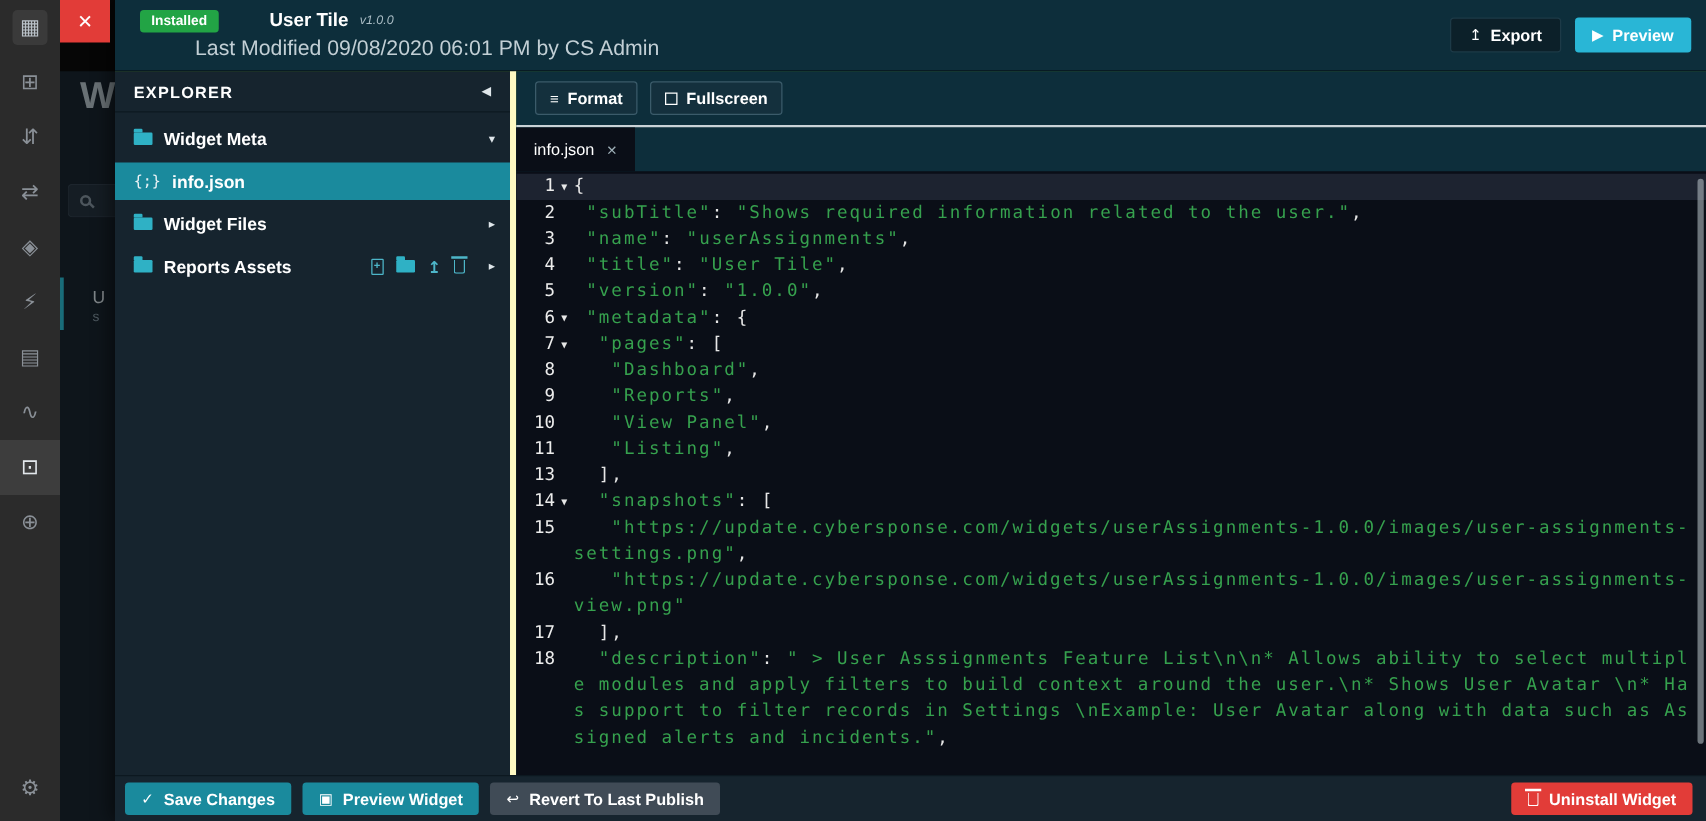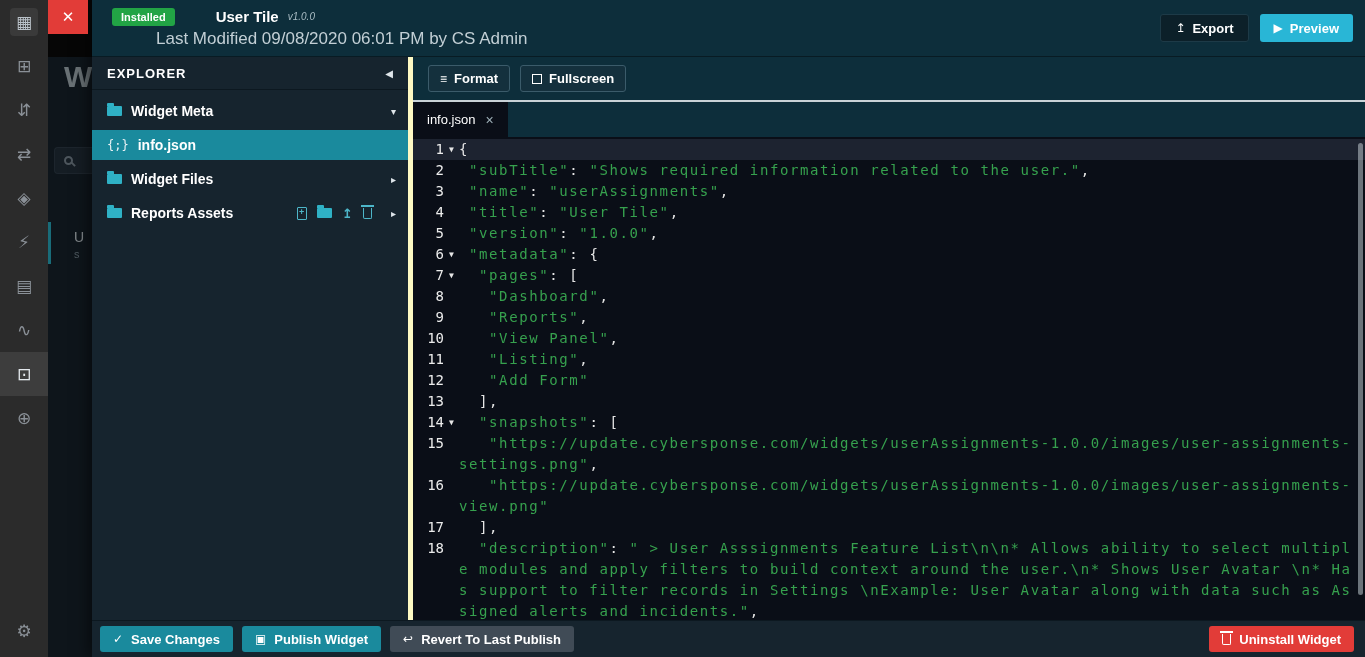--- a/index.html
+++ b/index.html
@@ -330,27 +330,20 @@
             </div>
             <div class="line">
               <span class="gutter">
                 <span class="num">11</span>
                 <span class="fold"></span>
               </span>
               <span class="content"><span class="pu">   </span><span class="st">"Listing"</span><span class="pu">,</span></span>
             </div>
             <div class="line">
               <span class="gutter">
-                <span class="num">12</span>
-                <span class="fold"></span>
-              </span>
-              <span class="content"><span class="pu">   </span><span class="st">"Add Form"</span></span>
-            </div>
-            <div class="line">
-              <span class="gutter">
                 <span class="num">13</span>
                 <span class="fold"></span>
               </span>
               <span class="content"><span class="pu">  ],</span></span>
             </div>
             <div class="line">
               <span class="gutter">
                 <span class="num">14</span>
                 <span class="fold">▼</span>
               </span>
@@ -390,21 +383,21 @@
     </div>
   </div>
 
   <div class="m-footer">
     <button class="fbtn fbtn-teal">
       <span class="ic">✓</span>
       <span>Save Changes</span>
     </button>
     <button class="fbtn fbtn-teal">
       <span class="ic">▣</span>
-      <span>Publish Widget</span>
+      <span>Preview Widget</span>
     </button>
     <button class="fbtn fbtn-gray">
       <span class="ic">↩</span>
       <span>Revert To Last Publish</span>
     </button>
     <button class="fbtn fbtn-red">
       <span class="trash-ic white"></span>
       <span>Uninstall Widget</span>
     </button>
   </div>

